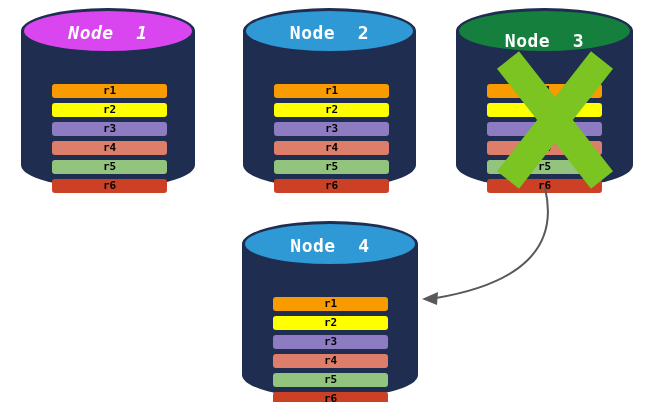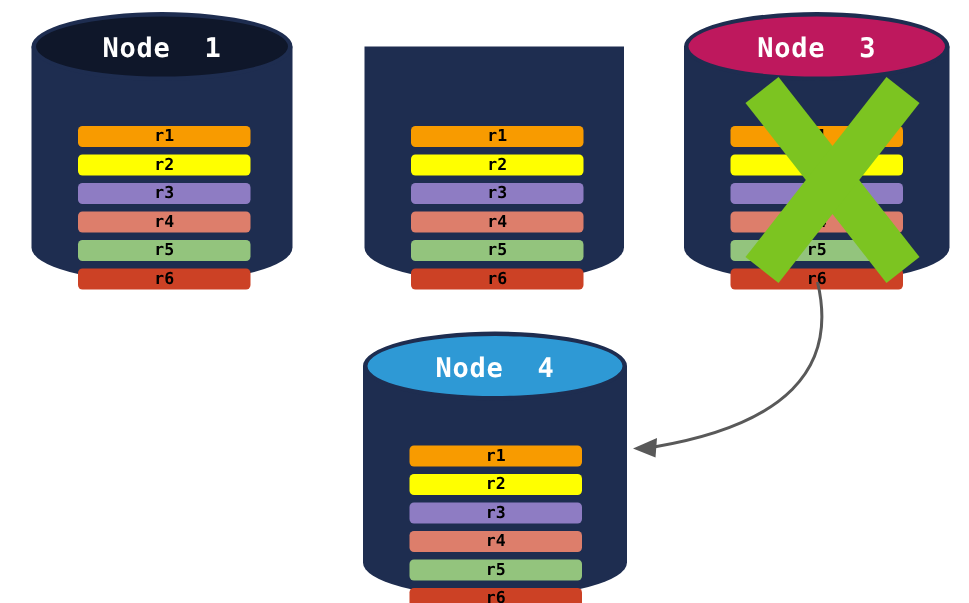--- a/index.html
+++ b/index.html
@@ -37,48 +37,51 @@
     position:absolute;left:0;top:0;z-index:5;pointer-events:none;
   }
 </style>
 </head>
 <body>
 
 <div class="canvas">
 
   <div class="node n1">
     <div class="cyl-body" style="background-color: rgb(30, 45, 80);"></div>
-    <div class="cyl-top" style="background-color: #0f172a;">
+    <div class="cyl-top" style="background-color: #d946ef; font-style: italic;">
       <span class="node-label">Node  1</span>
     </div>
     <div class="bars">
       <div class="bar" style="background-color: rgb(248, 155, 0);">r1</div>
       <div class="bar" style="background-color: rgb(255, 255, 0);">r2</div>
       <div class="bar" style="background-color: rgb(142, 124, 195);">r3</div>
       <div class="bar" style="background-color: rgb(221, 126, 107);">r4</div>
       <div class="bar" style="background-color: rgb(147, 196, 125);">r5</div>
       <div class="bar" style="background-color: rgb(204, 65, 37);">r6</div>
     </div>
   </div>
 
   <div class="node n2">
     <div class="cyl-body" style="background-color: rgb(30, 45, 80);"></div>
+    <div class="cyl-top" style="background-color: rgb(46, 153, 213);">
+      <span class="node-label">Node  2</span>
+    </div>
     <div class="bars">
       <div class="bar" style="background-color: rgb(248, 155, 0);">r1</div>
       <div class="bar" style="background-color: rgb(255, 255, 0);">r2</div>
       <div class="bar" style="background-color: rgb(142, 124, 195);">r3</div>
       <div class="bar" style="background-color: rgb(221, 126, 107);">r4</div>
       <div class="bar" style="background-color: rgb(147, 196, 125);">r5</div>
       <div class="bar" style="background-color: rgb(204, 65, 37);">r6</div>
     </div>
   </div>
 
   <div class="node n3">
     <div class="cyl-body" style="background-color: rgb(30, 45, 80);"></div>
-    <div class="cyl-top" style="background-color: #be185d;">
+    <div class="cyl-top" style="background-color: #15803d; align-items: flex-end;">
       <span class="node-label">Node  3</span>
     </div>
     <div class="bars">
       <div class="bar" style="background-color: rgb(248, 155, 0);">r1</div>
       <div class="bar" style="background-color: rgb(255, 255, 0);">r2</div>
       <div class="bar" style="background-color: rgb(142, 124, 195);">r3</div>
       <div class="bar" style="background-color: rgb(221, 126, 107);">r4</div>
       <div class="bar" style="background-color: rgb(147, 196, 125);">r5</div>
       <div class="bar" style="background-color: rgb(204, 65, 37);">r6</div>
     </div>

